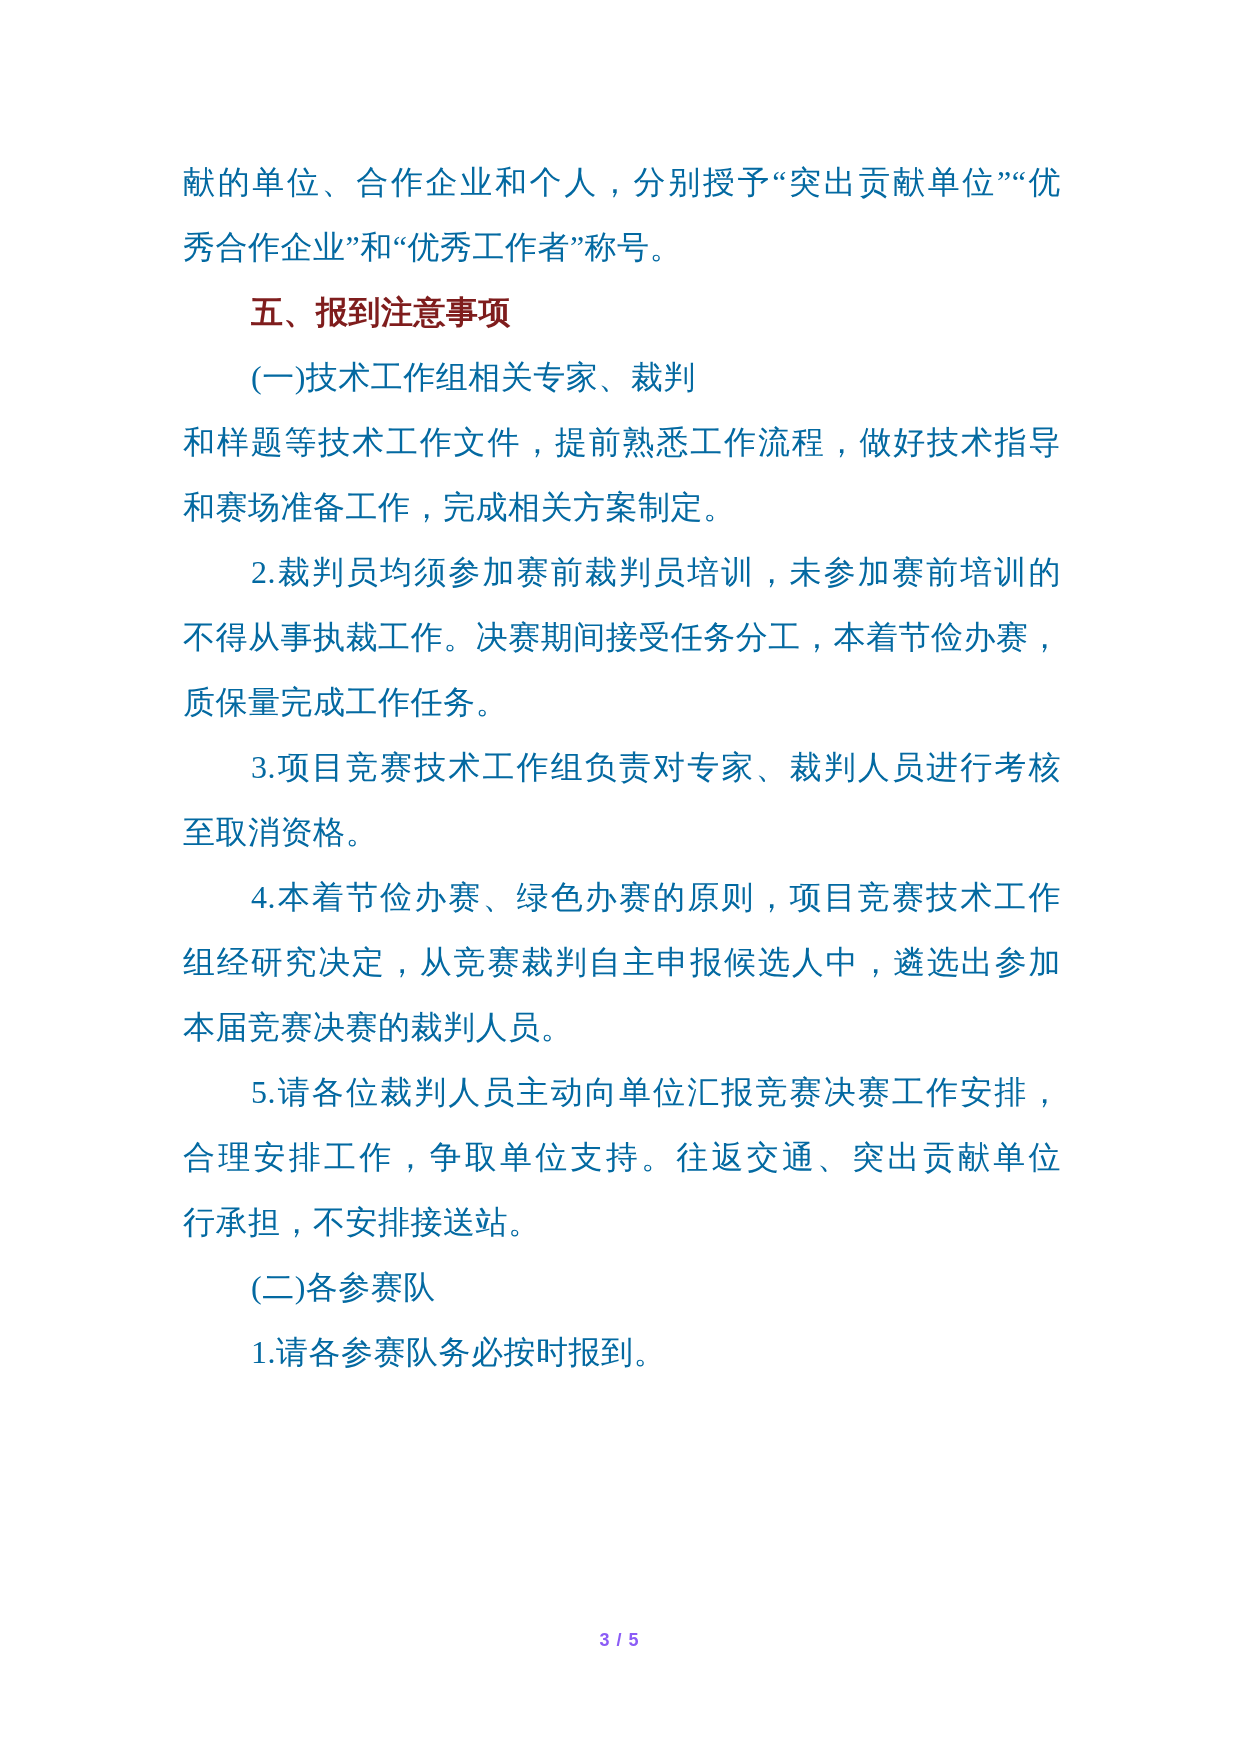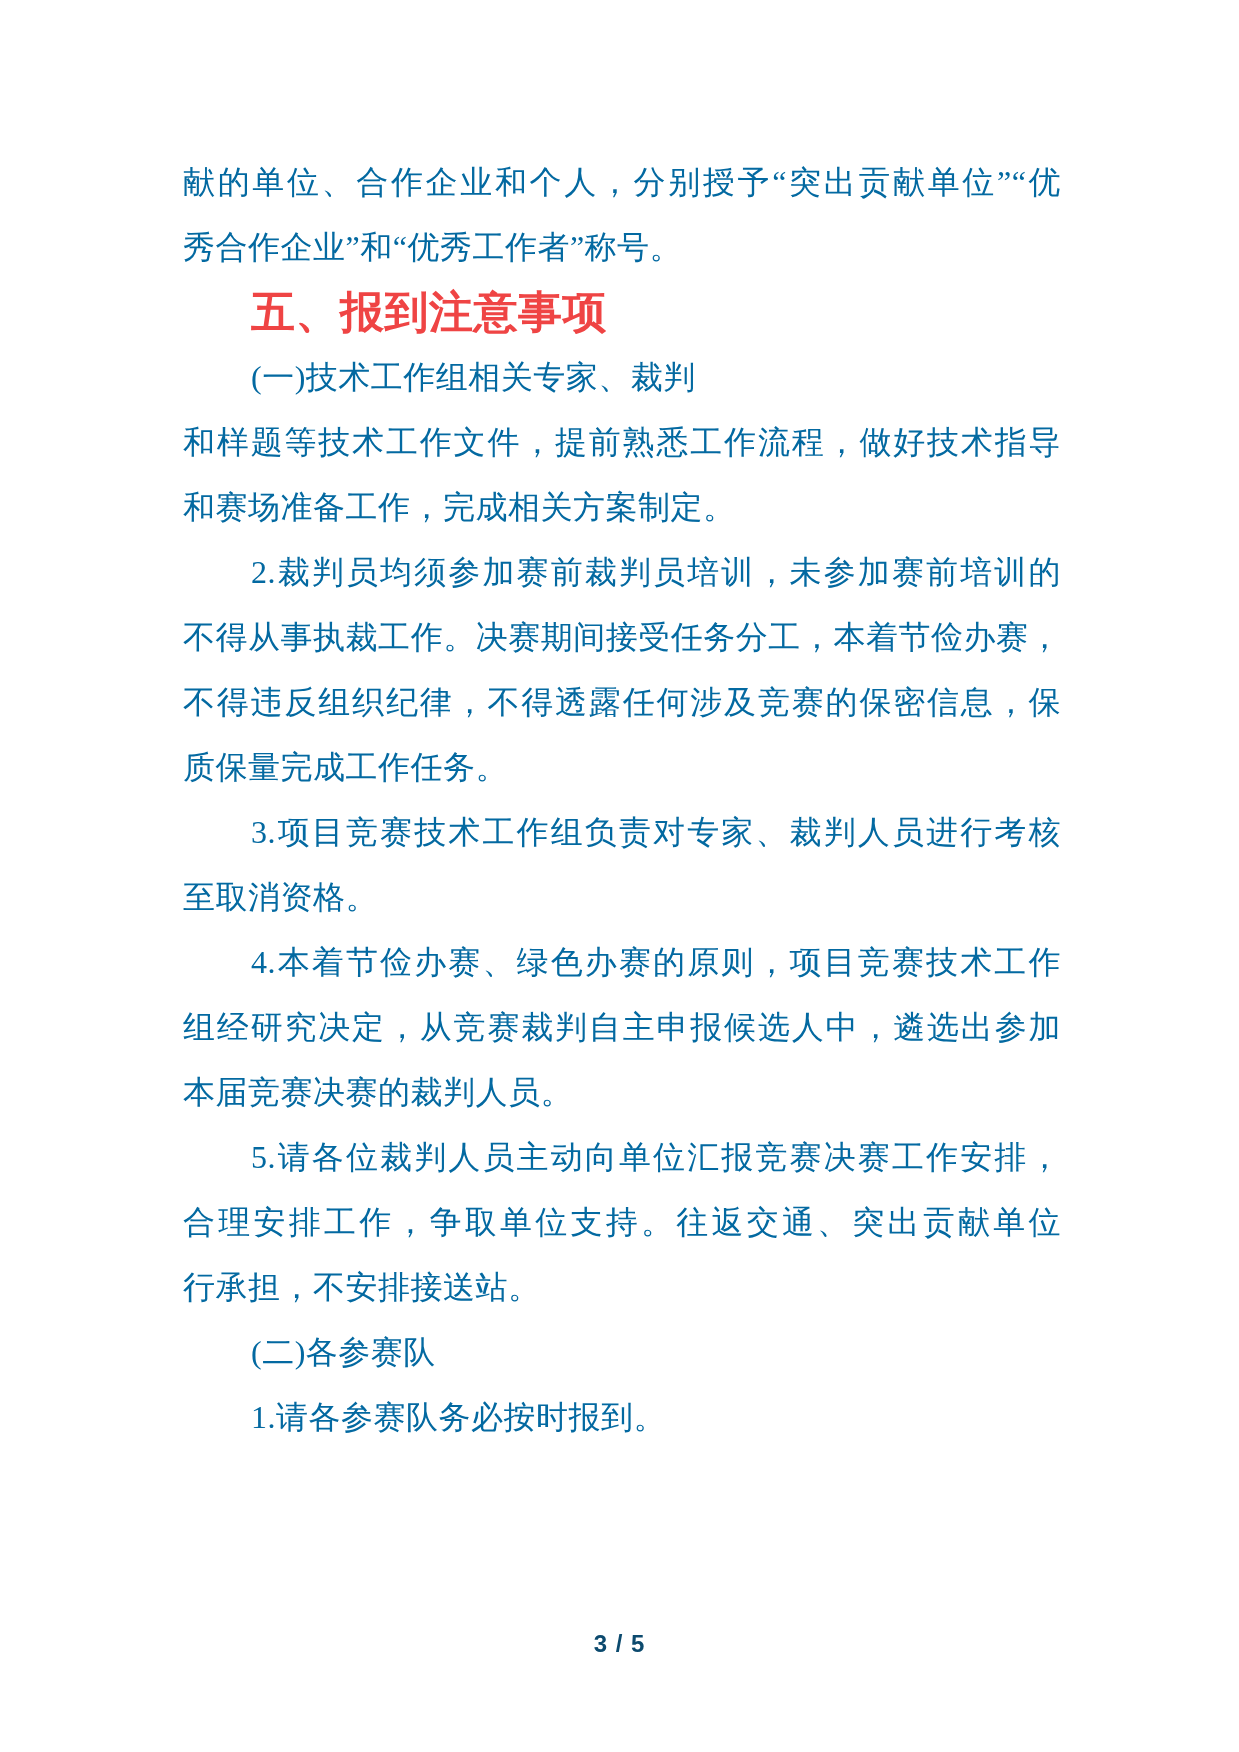--- a/index.html
+++ b/index.html
@@ -34,50 +34,49 @@
     text-align: justify;
     text-align-last: justify;
     text-justify: inter-character;
     overflow: hidden;
   }
   .line.indent {
     padding-left: 68px;
   }
   .line.heading {
     font-weight: 700;
-    font-size: 44px;
-    color: #ef4444;
+    font-size: 32px;
+    color: #7f1d1d;
   }
   .footer {
     position: absolute;
     top: 1630px;
     left: 0;
     width: 100%;
     text-align: center;
     font-family: "Liberation Sans", "DejaVu Sans", sans-serif;
     font-weight: 700;
-    font-size: 24px;
-    color: #0c4a6e;
+    font-size: 18px;
+    color: #8b5cf6;
     letter-spacing: 1px;
   }
 </style>
 </head>
 <body>
 
 <div class="page">
   <div class="content" id="doc-body">
       <div class="line fill">献的单位、合作企业和个人，分别授予“突出贡献单位”“优</div>
       <div class="line">秀合作企业”和“优秀工作者”称号。</div>
       <div class="line heading indent">五、报到注意事项</div>
       <div class="line indent">(一)技术工作组相关专家、裁判</div>
       <div class="line fill">和样题等技术工作文件，提前熟悉工作流程，做好技术指导</div>
       <div class="line">和赛场准备工作，完成相关方案制定。</div>
       <div class="line indent fill">2.裁判员均须参加赛前裁判员培训，未参加赛前培训的</div>
       <div class="line fill">不得从事执裁工作。决赛期间接受任务分工，本着节俭办赛，</div>
-      <div class="line fill">不得违反组织纪律，不得透露任何涉及竞赛的保密信息，保</div>
       <div class="line">质保量完成工作任务。</div>
       <div class="line indent fill">3.项目竞赛技术工作组负责对专家、裁判人员进行考核</div>
       <div class="line">至取消资格。</div>
       <div class="line indent fill">4.本着节俭办赛、绿色办赛的原则，项目竞赛技术工作</div>
       <div class="line fill">组经研究决定，从竞赛裁判自主申报候选人中，遴选出参加</div>
       <div class="line">本届竞赛决赛的裁判人员。</div>
       <div class="line indent fill">5.请各位裁判人员主动向单位汇报竞赛决赛工作安排，</div>
       <div class="line fill">合理安排工作，争取单位支持。往返交通、突出贡献单位</div>
       <div class="line">行承担，不安排接送站。</div>
       <div class="line indent">(二)各参赛队</div>

